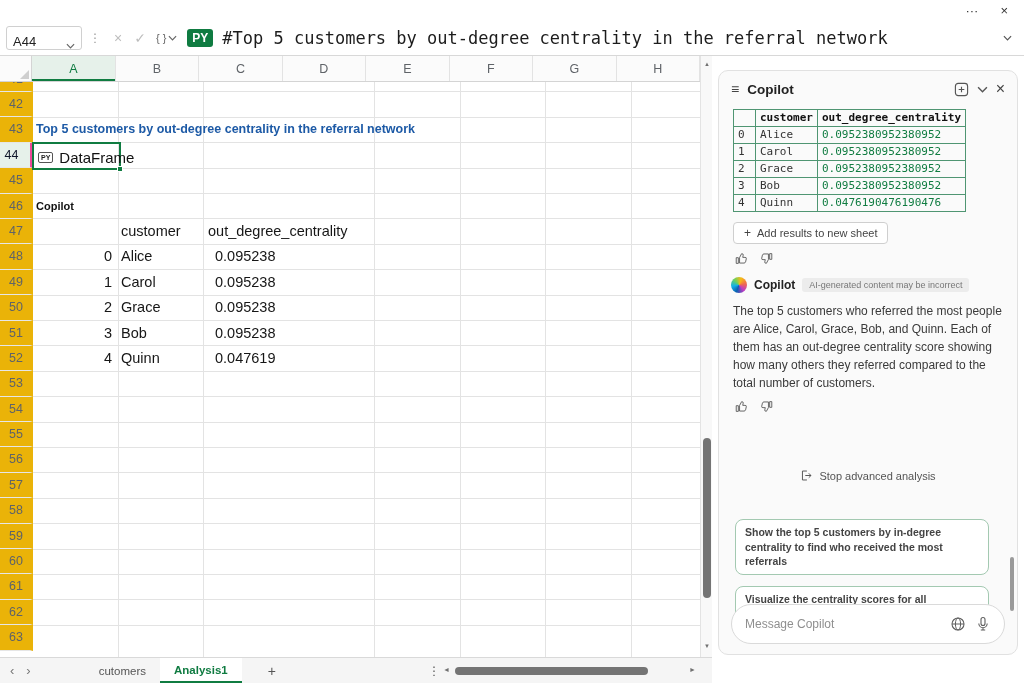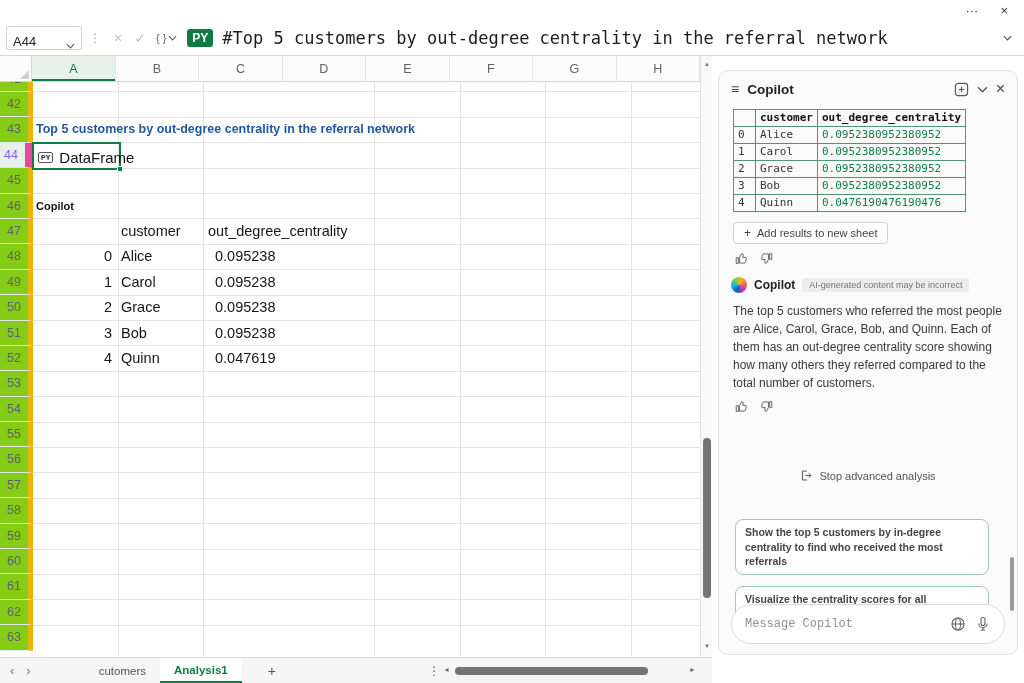--- a/index.html
+++ b/index.html
@@ -30,22 +30,22 @@
   .ch { width:85.5px; text-align:center; line-height:26px; font-size:12.5px; color:#5f6368; border-right:1px solid #e3e3e3; }
   .ch-sel { background:#e6f1ea; color:#0f7b41; box-shadow:inset 0 -2px 0 #107c41; }
 
   .rows-area { position:absolute; left:0; top:26px; width:700px; height:575px; overflow:hidden; background:#fff; }
   .grid-bg { position:absolute; left:33px; top:0; right:0; bottom:0;
     background-image:
       repeating-linear-gradient(to right, transparent 0 84.5px, #e3e3e3 84.5px 85.5px),
       repeating-linear-gradient(to bottom, transparent 0 24.4px, #e3e3e3 24.4px 25.4px);
     background-position:0 0, 0 -15px; }
   .row-headers { position:absolute; left:0; top:-15.4px; width:33px; }
-  .rh { height:25.4px; line-height:25.4px; text-align:right; padding-right:7px; font-size:12.5px; color:#5f6368; background:#84cc16; border-bottom:1px solid #e6e6e6; border-right:5px solid #eab308; }
-  .rh-sel { color:#8b5cf6; background:#e6f1ea; border-right:8px solid #ec4899; }
+  .rh { height:25.4px; line-height:25.4px; text-align:right; padding-right:7px; font-size:12.5px; color:#5f6368; background:#eab308; border-bottom:1px solid #e6e6e6; border-right:3px solid #eab308; }
+  .rh-sel { color:#0f172a; background:#e6f1ea; border-right:3px solid #ec4899;text-align:center; }
 
   .ovl { position:absolute; height:29px; line-height:25.4px; white-space:nowrap; }
   .cell-title { left:36px; top:35.4px; font-size:12.5px; font-weight:700; color:#1d5aa6; }
   .sel-box { position:absolute; left:32px; top:59.5px; width:89px; height:28px; border:2px solid #107c41; }
   .fill-handle { position:absolute; right:-4px; bottom:-4px; width:6px; height:6px; background:#107c41; border:1px solid #fff; }
   .cell-df { left:38px; top:60.8px; display:flex; align-items:center; gap:6px; font-size:15px; color:#111; }
   .py-chip { font-size:7px; font-weight:700; color:#222; border:1px solid #555; border-radius:2px; padding:1px 2px; line-height:1; background:#fff; }
   .cell-preview-label { left:36px; top:111.6px; font-size:11px; font-weight:700; color:#111; }
   .pv-h1 { left:121px; top:137px; font-size:14.5px; color:#161616; }
   .pv-h2 { left:208px; top:137px; font-size:14.5px; color:#161616; }
@@ -89,21 +89,21 @@
   .resp-disclaimer { font-size:9px; color:#777; background:#ececec; border-radius:3px; padding:2px 7px; }
   .resp-text { margin:9px 2px 0 2px; font-size:12px; color:#3a3a3a; line-height:1.5; }
 
   .stop-btn { position:absolute; left:0; right:0; top:398px; display:flex; justify-content:center; align-items:center; gap:6px; font-size:11px; color:#555; }
   .stop-icon { width:13px; height:13px; }
 
   .chips { position:absolute; left:16px; right:22px; top:448px; display:flex; flex-direction:column; gap:11px; align-items:flex-start;font-weight:bold; }
   .chip { border:1px solid #a3c9b1; background:#fff; border-radius:8px; padding:5px 9px; font-size:10.5px; color:#444; line-height:1.4; max-width:254px; }
 
   .cp-input { position:absolute; left:12px; right:12px; bottom:10px; height:40px; background:#fff; border:1px solid #dadada; border-radius:20px; display:flex; align-items:center; padding:0 13px; gap:9px; }
-  .cp-input input { flex:1; border:none; outline:none; background:transparent; font-size:12px; color:#333; font-family:Liberation Mono, monospace; }
+  .cp-input input { flex:1; border:none; outline:none; background:transparent; font-size:12px; color:#333; font-family:Liberation Sans, sans-serif; }
   .cp-input input::placeholder { color:#8f8f8f; }
   .in-icon { width:16px; height:16px; color:#5f5f5f; flex:none; }
 
   .cp-scroll-thumb { position:absolute; right:3px; top:486px; width:4px; height:54px; background:#9a9a9a; border-radius:2px; }
 
   
   .bottombar { position:absolute; left:0; top:657px; width:712px; height:26px; background:#f5f5f5; border-top:1px solid #d9d9d9; display:flex; align-items:center; font-size:12px; color:#555; }
   .sb-nav { display:flex; gap:12px; padding:0 10px; font-size:13px; color:#777; }
   .tabs { display:flex; margin-left:44px; height:100%; align-items:stretch; }
   .sheet-tab { padding:0 14px; display:flex; align-items:center; font-size:11.5px; color:#555; }

